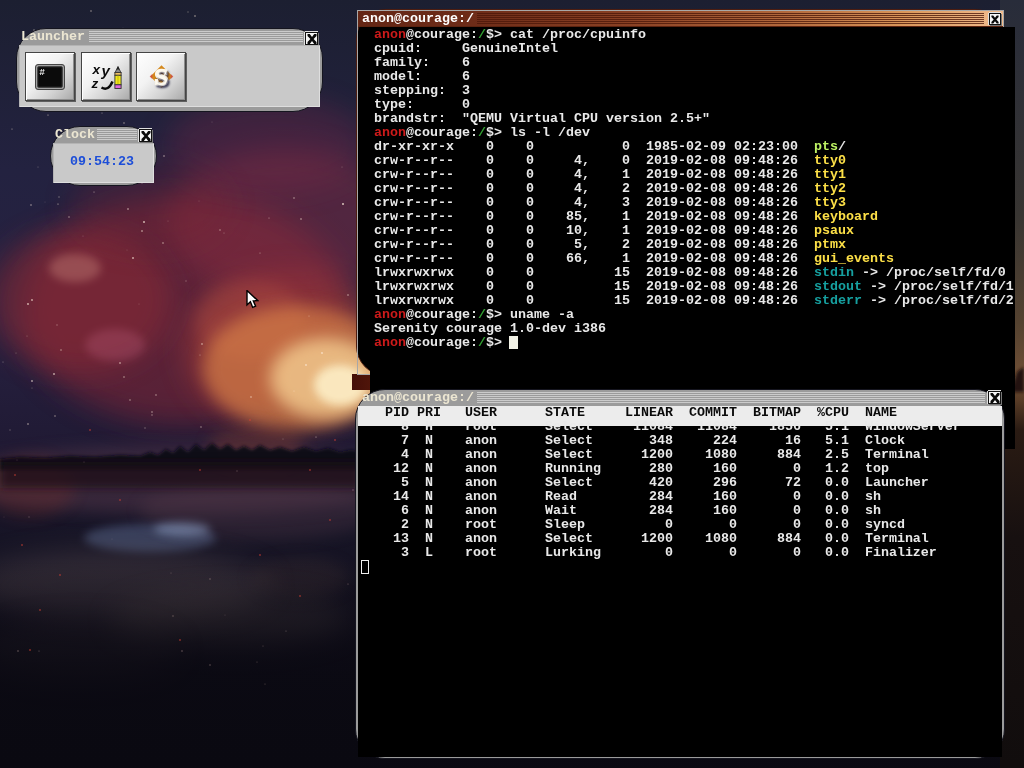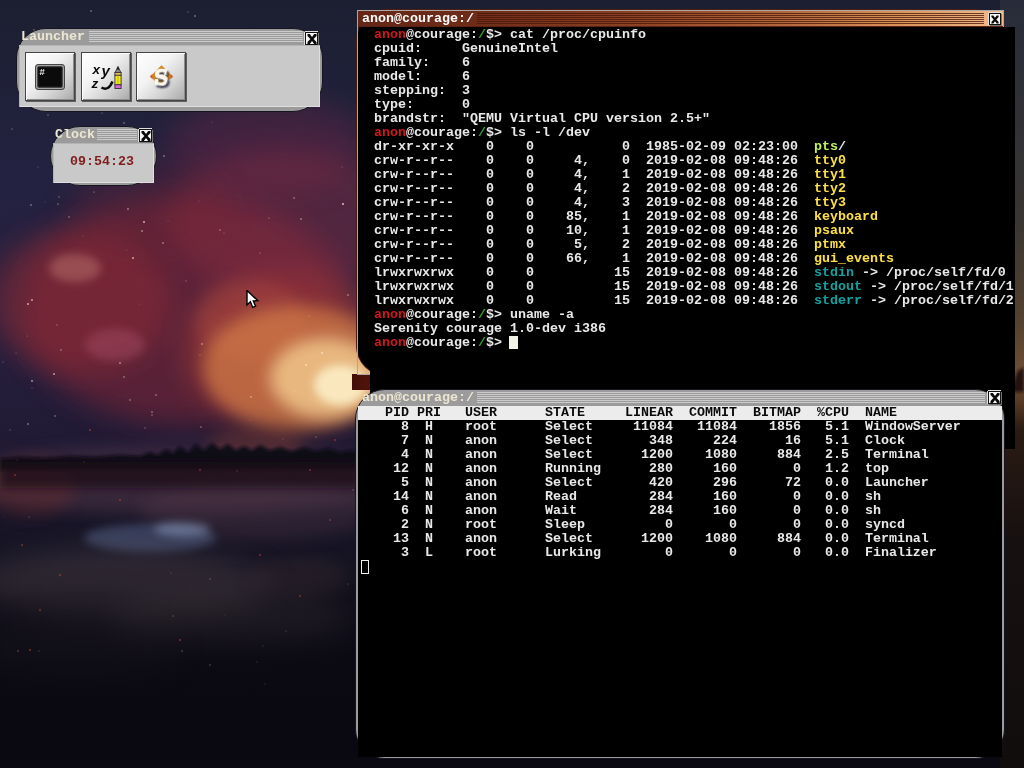--- a/index.html
+++ b/index.html
@@ -32,25 +32,25 @@
   #lnch .body { position:relative; margin:0 2px 2px; height:62px; background:#c9c9c9;
       box-shadow: inset 1px 1px 0 #b4b4b4, inset -1px -1px 0 #dedede; }
   .lbtn { position:absolute; top:7px; width:50px; height:49px; border:1px solid #454545;
       background:linear-gradient(135deg,#ffffff 0%,#f2f2f2 40%,#d2d2d2 70%,#a8a8a8 100%);
       box-shadow: inset 1px 1px 0 #fff, inset -1px -1px 0 #8d8d8d, 1px 1px 0 #5f5f5f;
       display:flex; align-items:center; justify-content:center; }
   
   #clk { left:18px; top:126px; width:107px; height:60px;margin-left:32px; }
   #clk .body { position:relative; margin:0 2px 2px; height:40px; background:#c9c9c9;
       box-shadow: inset 1px 1px 0 #b4b4b4, inset -1px -1px 0 #dedede; }
-  #clk .time { position:absolute; left:17px; top:12px; color:#7f1d1d; }
+  #clk .time { position:absolute; left:17px; top:12px; color:#1d4ed8; }
   
   #t2 { left:355px; top:389px; width:650px; height:370px; }
   #t2 .content { position:relative; margin:0 2px 2px; height:351px; background:#000; color:#e9e9e9; }
-  #t2 .hdr { white-space:pre; position:absolute; left:0; top:0px; width:100%; height:14px; background:#ececec; color:#0b0b0b; padding-left:3px; }
+  #t2 .hdr { white-space:pre; position:absolute; left:0; top:0px; width:100%; height:20px; background:#ececec; color:#0b0b0b; padding-left:3px; }
   #t2 pre { position:absolute; left:3px; top:14px; }
   .r { color:#ce1a1a; } .g { color:#33a333; } .b { color:#bef264;font-family:Liberation Mono, monospace; }
   .y { color:#fde047; } .c { color:#16a0a0; }
   #cur1 { position:absolute; left:139px; top:309px; width:9px; height:13px; background:#f2f2e6; }
   #cur2 { position:absolute; left:3px; top:154px; width:8px; height:14px; border:1.5px solid #f0f0f0; background:#000; }
   #cursor { position:absolute; left:246px; top:290px; z-index:5; }
 </style>
 </head>
 <body>
 <div id="desk">

